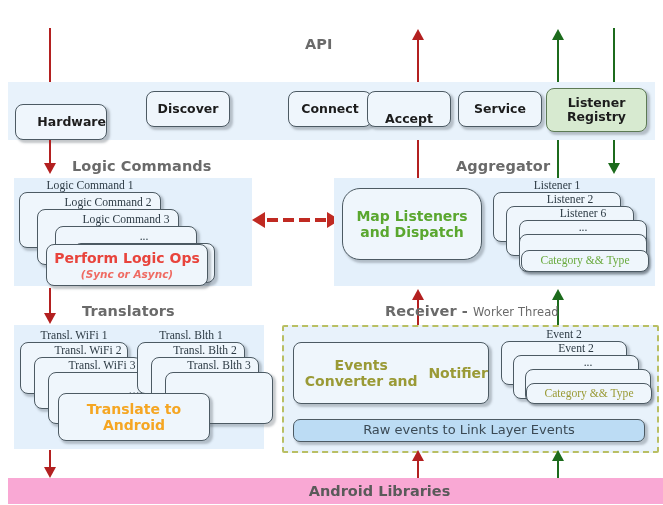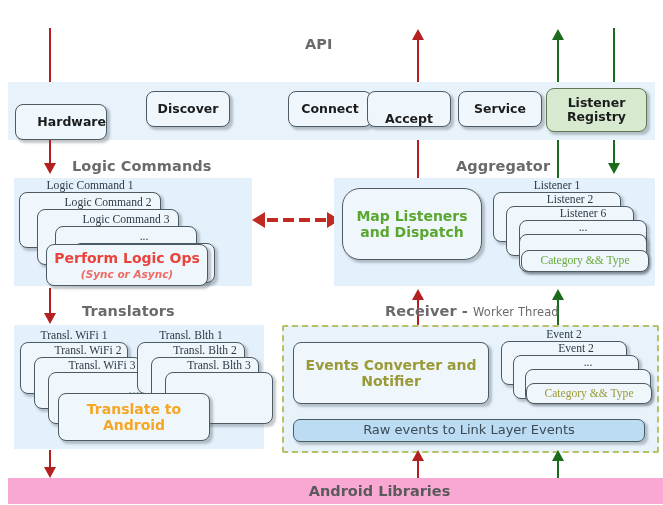--- a/index.html
+++ b/index.html
@@ -238,21 +238,21 @@
     <span class="t-orange">Translate to Android</span>
   </div>
 
   <div class="sec-title" style="left:385px;top:303px;">
     <span>Receiver -</span>
     <span class="sub">Worker Thread</span>
   </div>
 
   <div class="panel dashed" style="left:282px;top:325px;width:373px;height:124px;"></div>
 
-  <div class="box hilite" style="left:293px;top:342px;width:196px;height:62px;flex-direction:column;">
+  <div class="box hilite" style="left:293px;top:342px;width:196px;height:62px;">
     <span class="t-olive">Events Converter and</span>
     <span class="t-olive">Notifier</span>
   </div>
 
   <div class="card" style="left:501px;top:341px;width:126px;height:44px;">
     <div class="lbl">Event 2</div>
   </div>
   <div class="card" style="left:513px;top:355px;width:126px;height:44px;">
     <div class="lbl">Event 2</div>
   </div>

